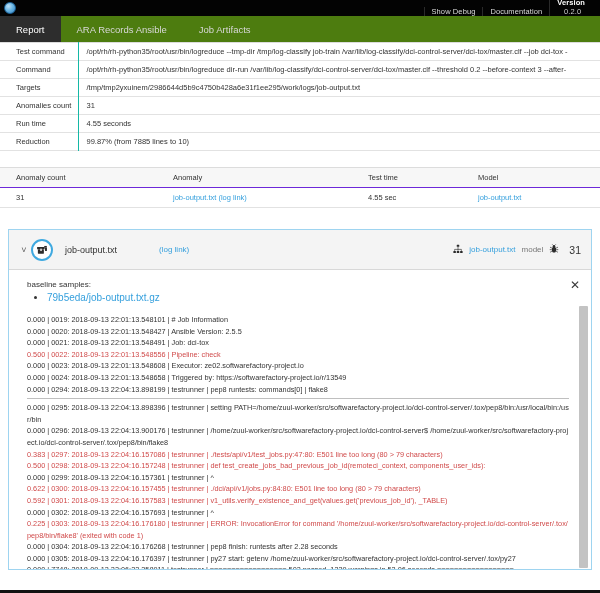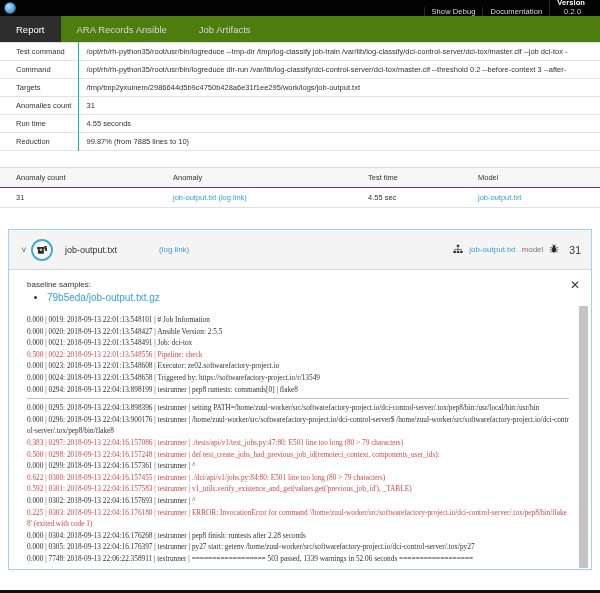--- a/index.html
+++ b/index.html
@@ -154,21 +154,20 @@
     cursor: pointer; font-family: "DejaVu Sans", sans-serif;
   }
   .loglines {
     position: absolute;
     left: 0; right: 0; top: 44px; bottom: 0;
     padding: 0 22px 0 18px;
     font-size: 7.3px;
     color: #333;
     line-height: 11.6px;
     overflow: hidden;
-    font-family: Liberation Serif, serif;
   }
   .loglines .grp { border-top: 1px solid #bfbfbf; padding-top: 3px; margin-top: 3px; }
   .loglines .grp:first-child { border-top: none; margin-top: 0; padding-top: 0;}
   .line { white-space: normal; word-break: break-all; }
   .line.err { color: #d04a4a; }
   .line.norm { color: #333; }
   .scrollbar {
     position: absolute; right: 3px; top: 36px; bottom: 0;
     width: 9px; background: transparent;
   }

